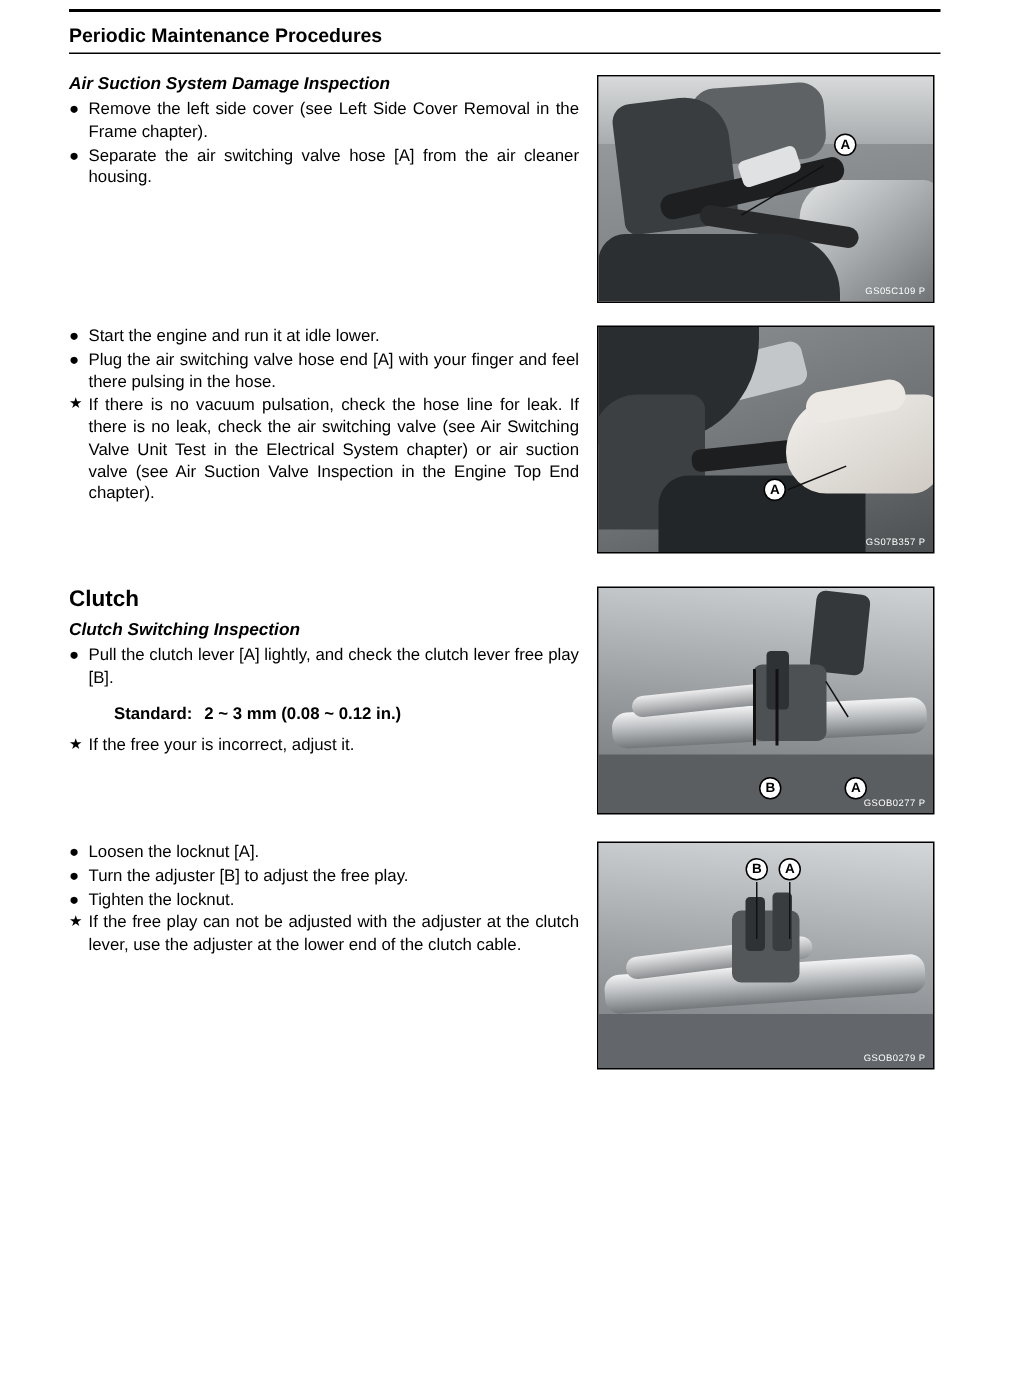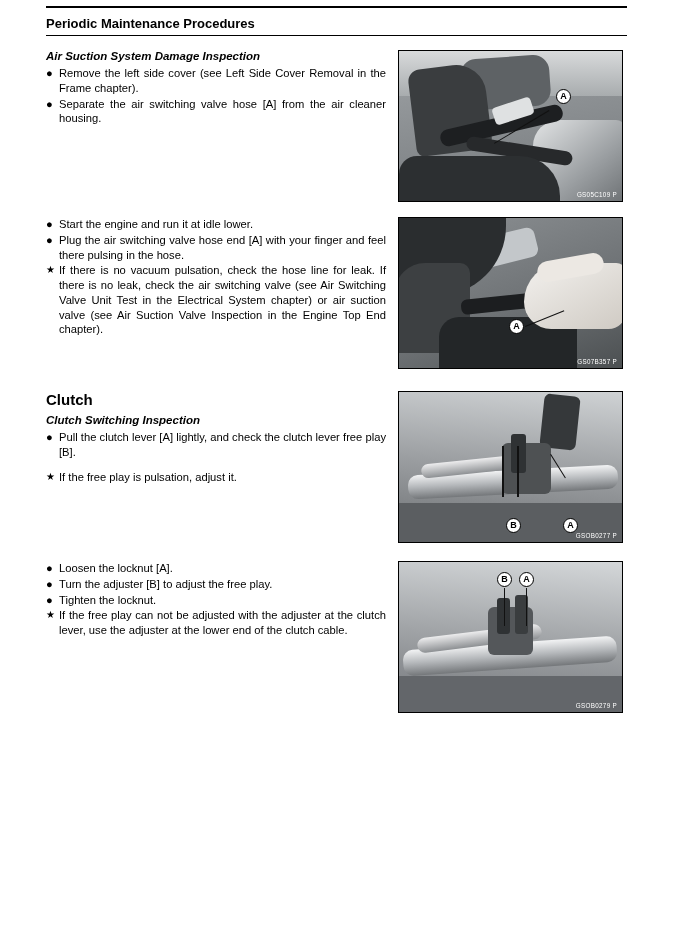--- a/index.html
+++ b/index.html
@@ -259,23 +259,26 @@
     </div>
 
     <div class="block" style="margin-top:22px;">
       <div class="text-col">
         <h2 class="major">Clutch</h2>
         <h3 class="sub">Clutch Switching Inspection</h3>
         <ul class="list">
           <li><span class="bullet">●</span><span>Pull the clutch lever [A] lightly, and check the clutch lever free play [B].</span></li>
         </ul>
         <div class="spec-box">
-        </div>
-        <ul class="list">
-          <li class="star"><span class="bullet">★</span><span>If the free play is pulsation, adjust it.</span></li>
+          <div class="spec-line">
+            <span>Standard:</span><span class="value">2 ~ 3 mm (0.08 ~ 0.12 in.)</span>
+          </div>
+        </div>
+        <ul class="list">
+          <li class="star"><span class="bullet">★</span><span>If the free your is incorrect, adjust it.</span></li>
         </ul>
       </div>
       <div class="fig-col">
         <div class="figure f3">
           <div class="ph mirror"></div>
           <div class="ph bar"></div>
           <div class="ph lever"></div>
           <div class="ph perch"></div>
           <div class="ph adj"></div>
           <div class="ph dark3"></div>

